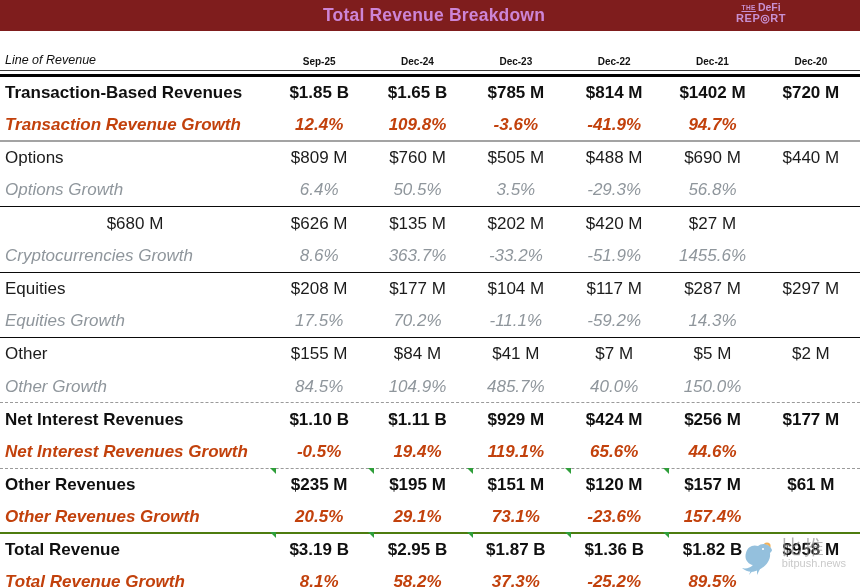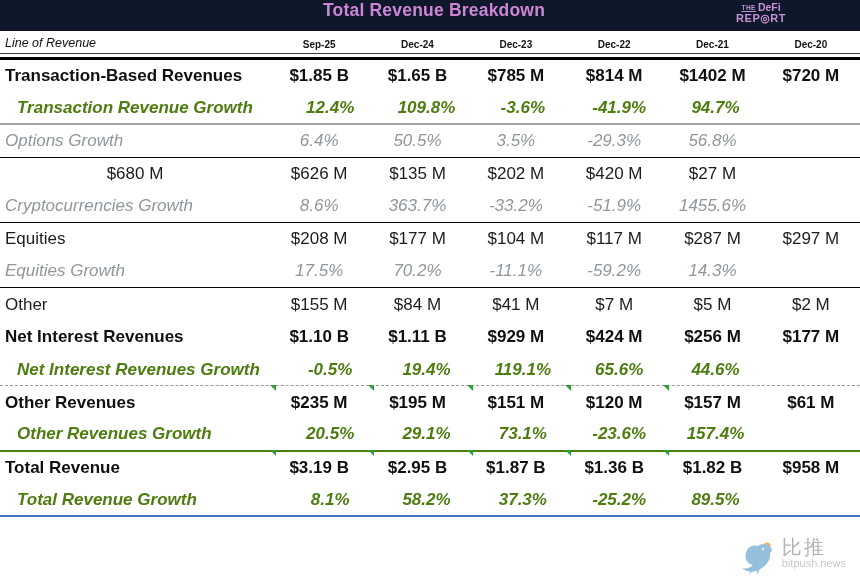--- a/index.html
+++ b/index.html
@@ -3,47 +3,47 @@
 <meta charset="utf-8">
 <style>
   html,body{margin:0;padding:0;background:#fff;}
   .sheet{
     position:relative;width:860px;height:587px;background:#ffffff;
     font-family:"Liberation Sans",sans-serif;overflow:hidden;
     -webkit-font-smoothing:antialiased;
   }
   
   .titlebar{
-    position:relative;height:31px;background:#0f172a;
-    display:flex;align-items:flex-start;justify-content:center;padding-left:8px;
+    position:relative;height:31px;background:#7f1d1d;
+    display:flex;align-items:center;justify-content:center;padding-left:8px;
   }
   .title{color:#cd85d6;font-size:17.5px;font-weight:bold;letter-spacing:.2px;}
   .logo{
     position:absolute;right:74px;top:2px;text-align:center;color:#c891d2;
     line-height:1.05;font-weight:bold;
   }
   .logo-l1{font-size:10.5px;}
   .logo-the{font-size:6.5px;text-decoration:underline;margin-right:2px;letter-spacing:.5px;vertical-align:1px;}
   .logo-l2{font-size:11px;letter-spacing:.5px;}
   
   .row{
     display:grid;grid-template-columns:270px repeat(6,1fr);
     align-items:center;position:relative;box-sizing:border-box;
   }
   .cell{white-space:nowrap;overflow:visible;}
   .label{text-align:left;padding-left:5px;}
   .val{text-align:center;}
-  .colheader{height:23px;align-items:end;border-bottom:1px solid #3c3c3c;padding-bottom:3px;}
+  .colheader{height:40px;align-items:end;border-bottom:1px solid #3c3c3c;padding-bottom:3px;}
   .colheader .label{font-style:italic;font-size:12.5px;color:#111;}
   .colheader .val{font-weight:bold;font-size:10px;color:#111;}
   .thickrule{height:2.5px;background:#000;margin-top:3px;}
   #rows .row{height:32.7px;font-size:17px;}
   .r-bold{font-weight:bold;color:#101010;}
   .r-regular{color:#1c1c1c;}
-  .r-growth-major{font-style:italic;font-weight:bold;color:#4d7c0f;padding-left:12px;}
+  .r-growth-major{font-style:italic;font-weight:bold;color:#c2410c;}
   .r-growth-minor{font-style:italic;color:#8f969c;}
   
   .b-gray-solid{border-bottom:2px solid #a3a3a3;}
   .b-black-thin{border-bottom:1.5px solid #0a0a0a;}
   .b-dashed{border-bottom:1px dashed #9a9a9a;}
   .b-black-thick{border-bottom:2px solid #4d7c0f;}
   .b-blue{border-bottom:2.5px solid #4472c4;}
   
   .marker{
     position:absolute;top:100%;width:0;height:0;
@@ -94,20 +94,29 @@
       </div>
       <div class="row r-growth-major b-gray-solid">
         <div class="cell label">Transaction Revenue Growth</div>
         <div class="cell val">12.4%</div>
         <div class="cell val">109.8%</div>
         <div class="cell val">-3.6%</div>
         <div class="cell val">-41.9%</div>
         <div class="cell val">94.7%</div>
         <div class="cell val"></div>
       </div>
+      <div class="row r-regular">
+        <div class="cell label">Options</div>
+        <div class="cell val">$809 M</div>
+        <div class="cell val">$760 M</div>
+        <div class="cell val">$505 M</div>
+        <div class="cell val">$488 M</div>
+        <div class="cell val">$690 M</div>
+        <div class="cell val">$440 M</div>
+      </div>
       <div class="row r-growth-minor b-black-thin">
         <div class="cell label">Options Growth</div>
         <div class="cell val">6.4%</div>
         <div class="cell val">50.5%</div>
         <div class="cell val">3.5%</div>
         <div class="cell val">-29.3%</div>
         <div class="cell val">56.8%</div>
         <div class="cell val"></div>
       </div>
       <div class="row r-regular">
@@ -146,20 +155,29 @@
         <div class="cell val"></div>
       </div>
       <div class="row r-regular">
         <div class="cell label">Other</div>
         <div class="cell val">$155 M</div>
         <div class="cell val">$84 M</div>
         <div class="cell val">$41 M</div>
         <div class="cell val">$7 M</div>
         <div class="cell val">$5 M</div>
         <div class="cell val">$2 M</div>
+      </div>
+      <div class="row r-growth-minor b-dashed">
+        <div class="cell label">Other Growth</div>
+        <div class="cell val">84.5%</div>
+        <div class="cell val">104.9%</div>
+        <div class="cell val">485.7%</div>
+        <div class="cell val">40.0%</div>
+        <div class="cell val">150.0%</div>
+        <div class="cell val"></div>
       </div>
       <div class="row r-bold">
         <div class="cell label">Net Interest Revenues</div>
         <div class="cell val">$1.10 B</div>
         <div class="cell val">$1.11 B</div>
         <div class="cell val">$929 M</div>
         <div class="cell val">$424 M</div>
         <div class="cell val">$256 M</div>
         <div class="cell val">$177 M</div>
       </div>

